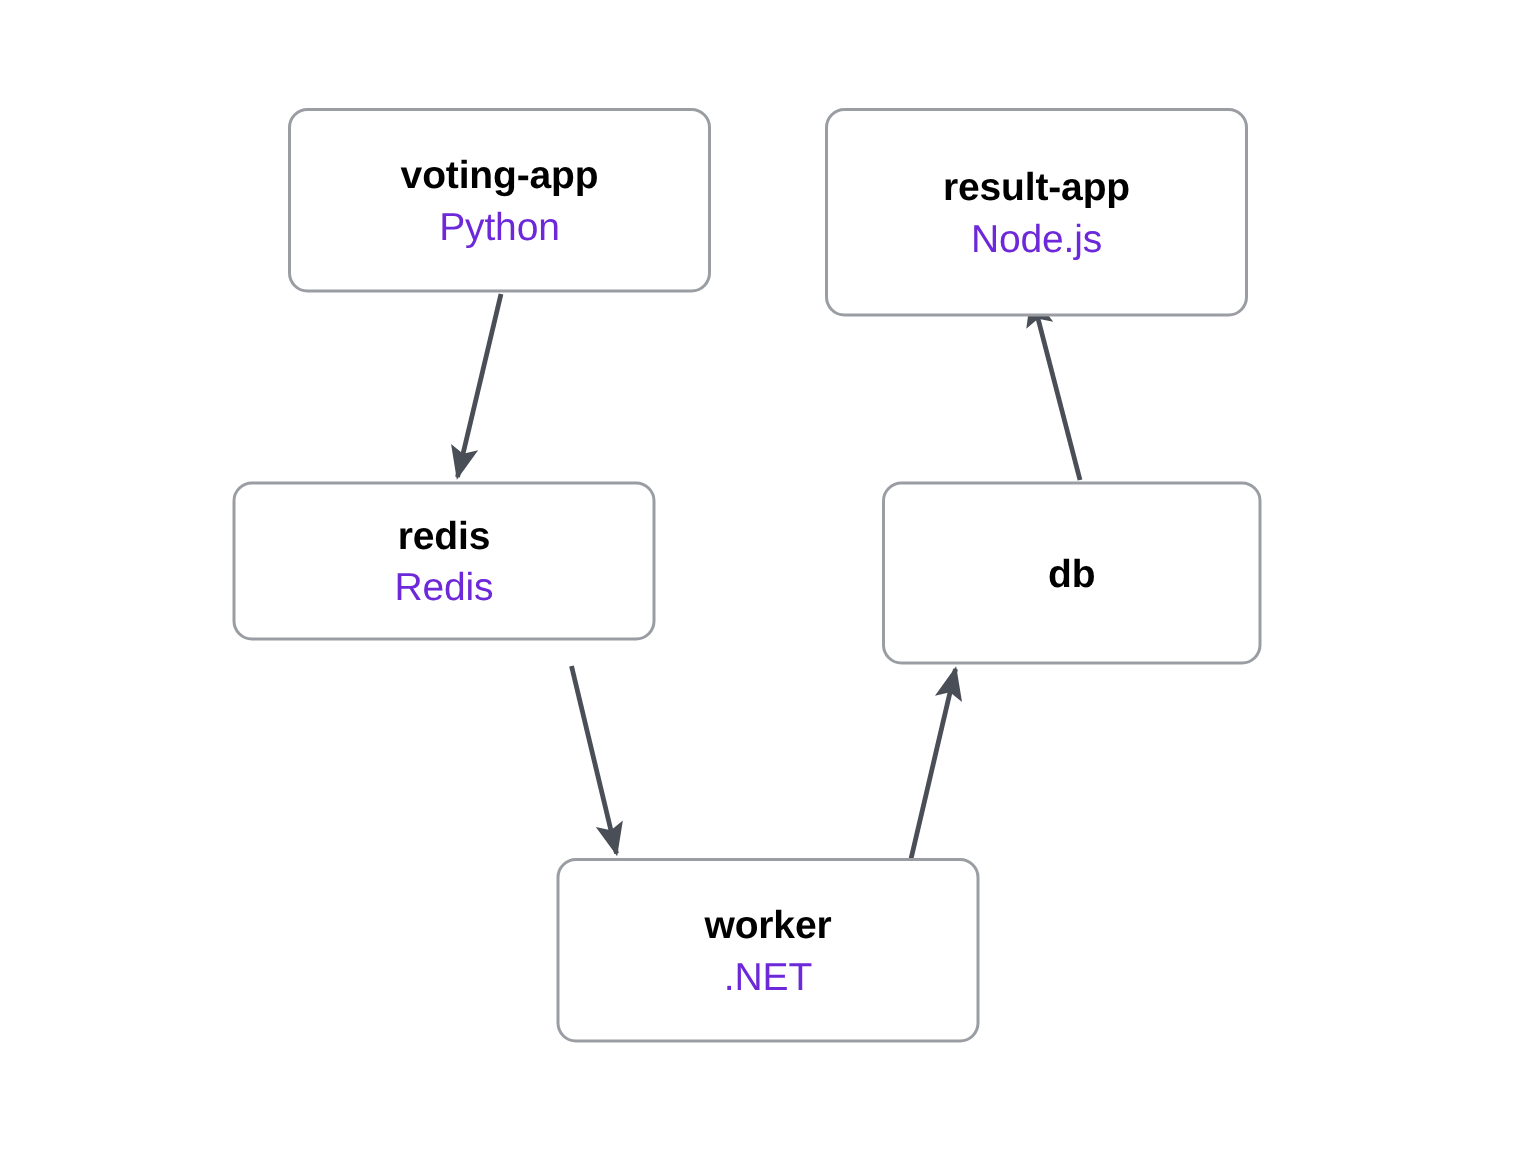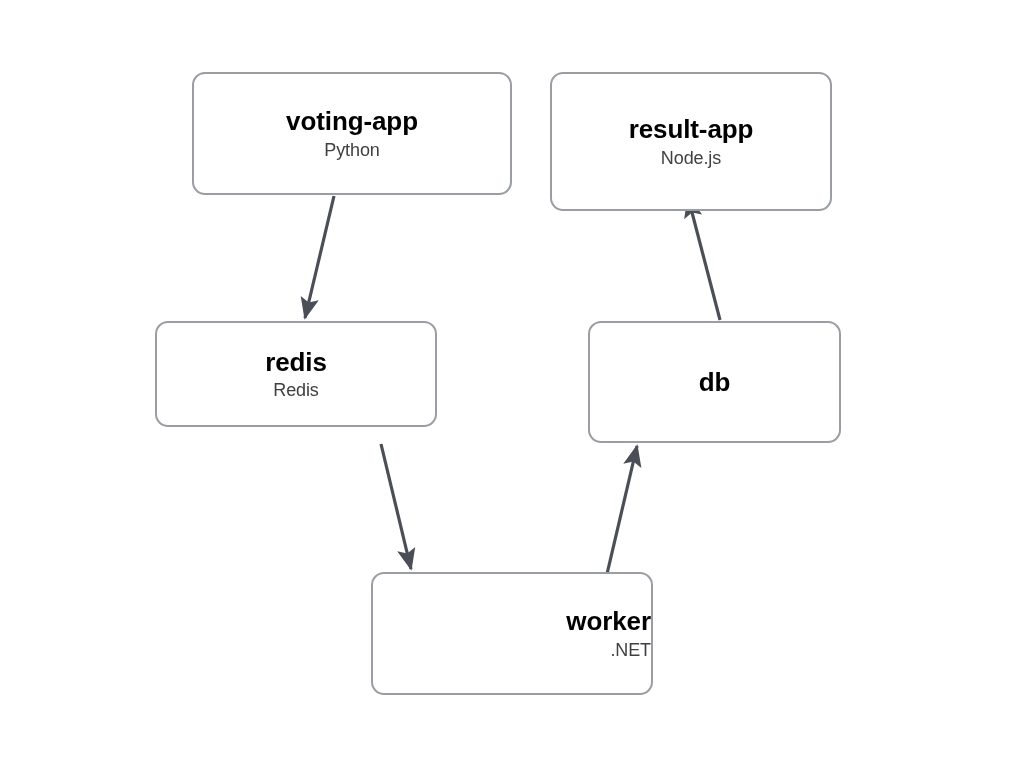--- a/index.html
+++ b/index.html
@@ -50,34 +50,34 @@
   .node-name {
     font-size: 26px;
     font-weight: bold;
     color: #000000;
     line-height: 1.32;
     letter-spacing: -0.1px;
     white-space: nowrap;
   }
 
   .node-tech {
-    font-size: 18px;
+    font-size: 26px;
     font-weight: normal;
-    color: #404040;
+    color: #6d28d9;
     line-height: 1.32;
     letter-spacing: -0.1px;
     white-space: nowrap;
   }
 
   
-  #node-voting-app { left: 192px; top: 72px;  width: 320px; height: 123px; }
+  #node-voting-app { left: 192px; top: 72px;  width: 282px; height: 123px; }
   #node-result-app { left: 550px; top: 72px;  width: 282px; height: 139px; }
   #node-redis      { left: 155px; top: 321px; width: 282px; height: 106px; }
   #node-db         { left: 588px; top: 321px; width: 253px; height: 122px; }
-  #node-worker     { left: 371px; top: 572px; width: 282px; height: 123px; align-items: flex-end; }
+  #node-worker     { left: 371px; top: 572px; width: 282px; height: 123px; }
 </style>
 </head>
 <body>
 
 <div id="diagram-canvas">
 
   <svg id="connector-layer" viewBox="0 0 1024 768" width="1024" height="768" xmlns="http://www.w3.org/2000/svg">
     <defs>
       <marker id="arrowhead" markerWidth="8" markerHeight="8" refX="6.6" refY="3.1" orient="auto" markerUnits="strokeWidth">
         <path d="M 0.2 0.2 L 7.2 3.1 L 0.2 6.0 L 1.6 3.1 Z" fill="#4a4f57"></path>

